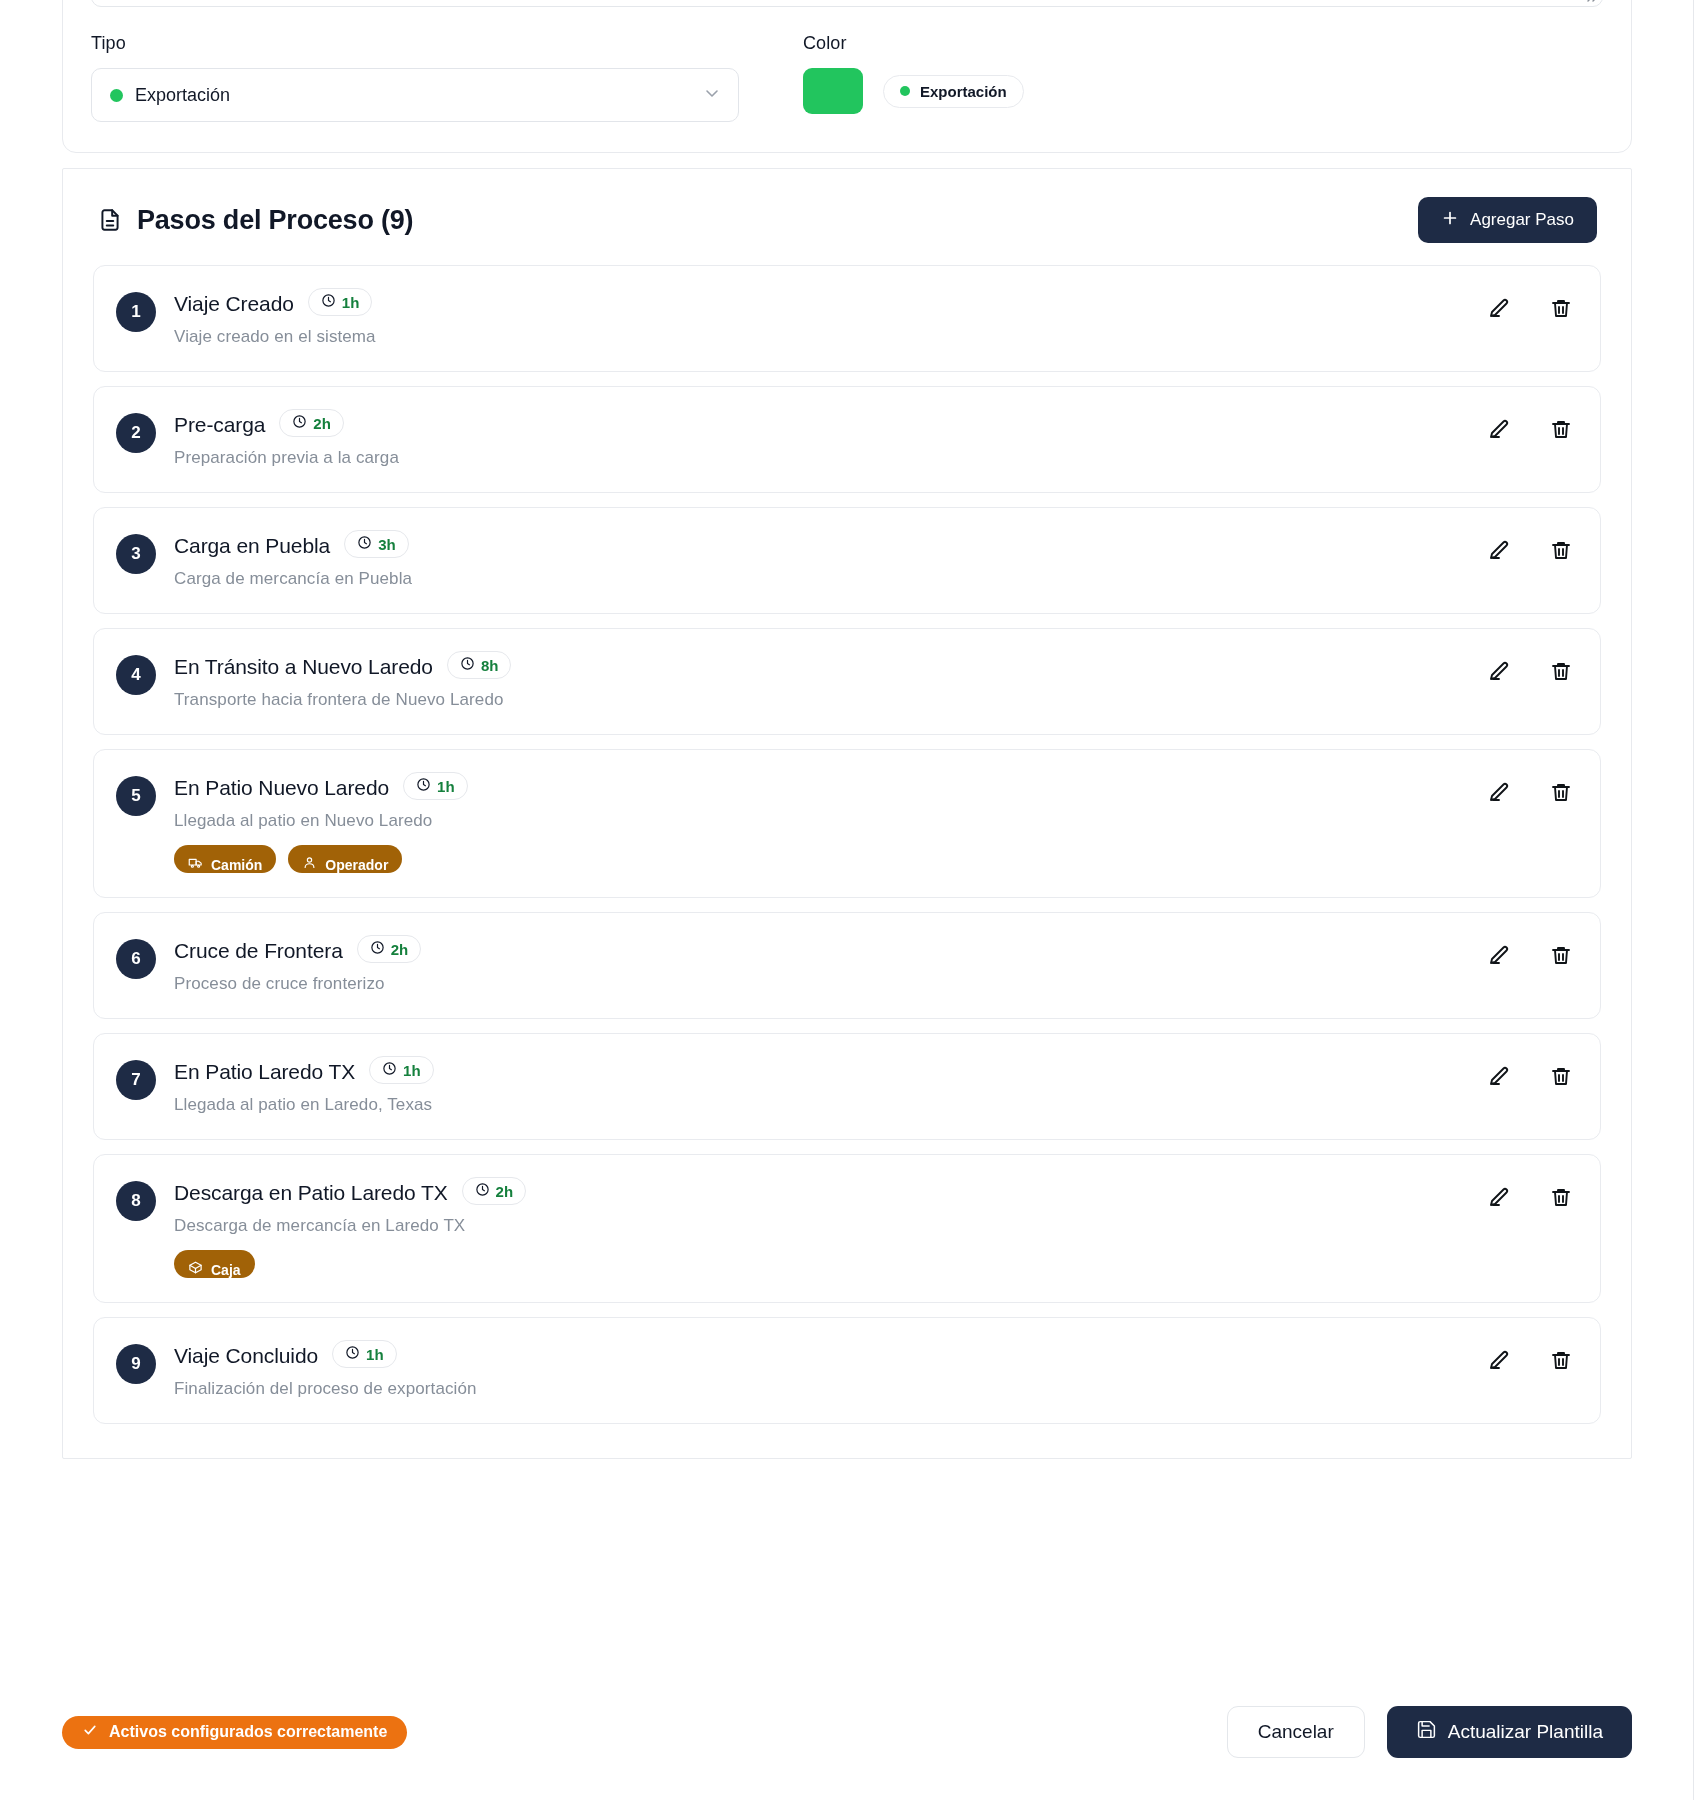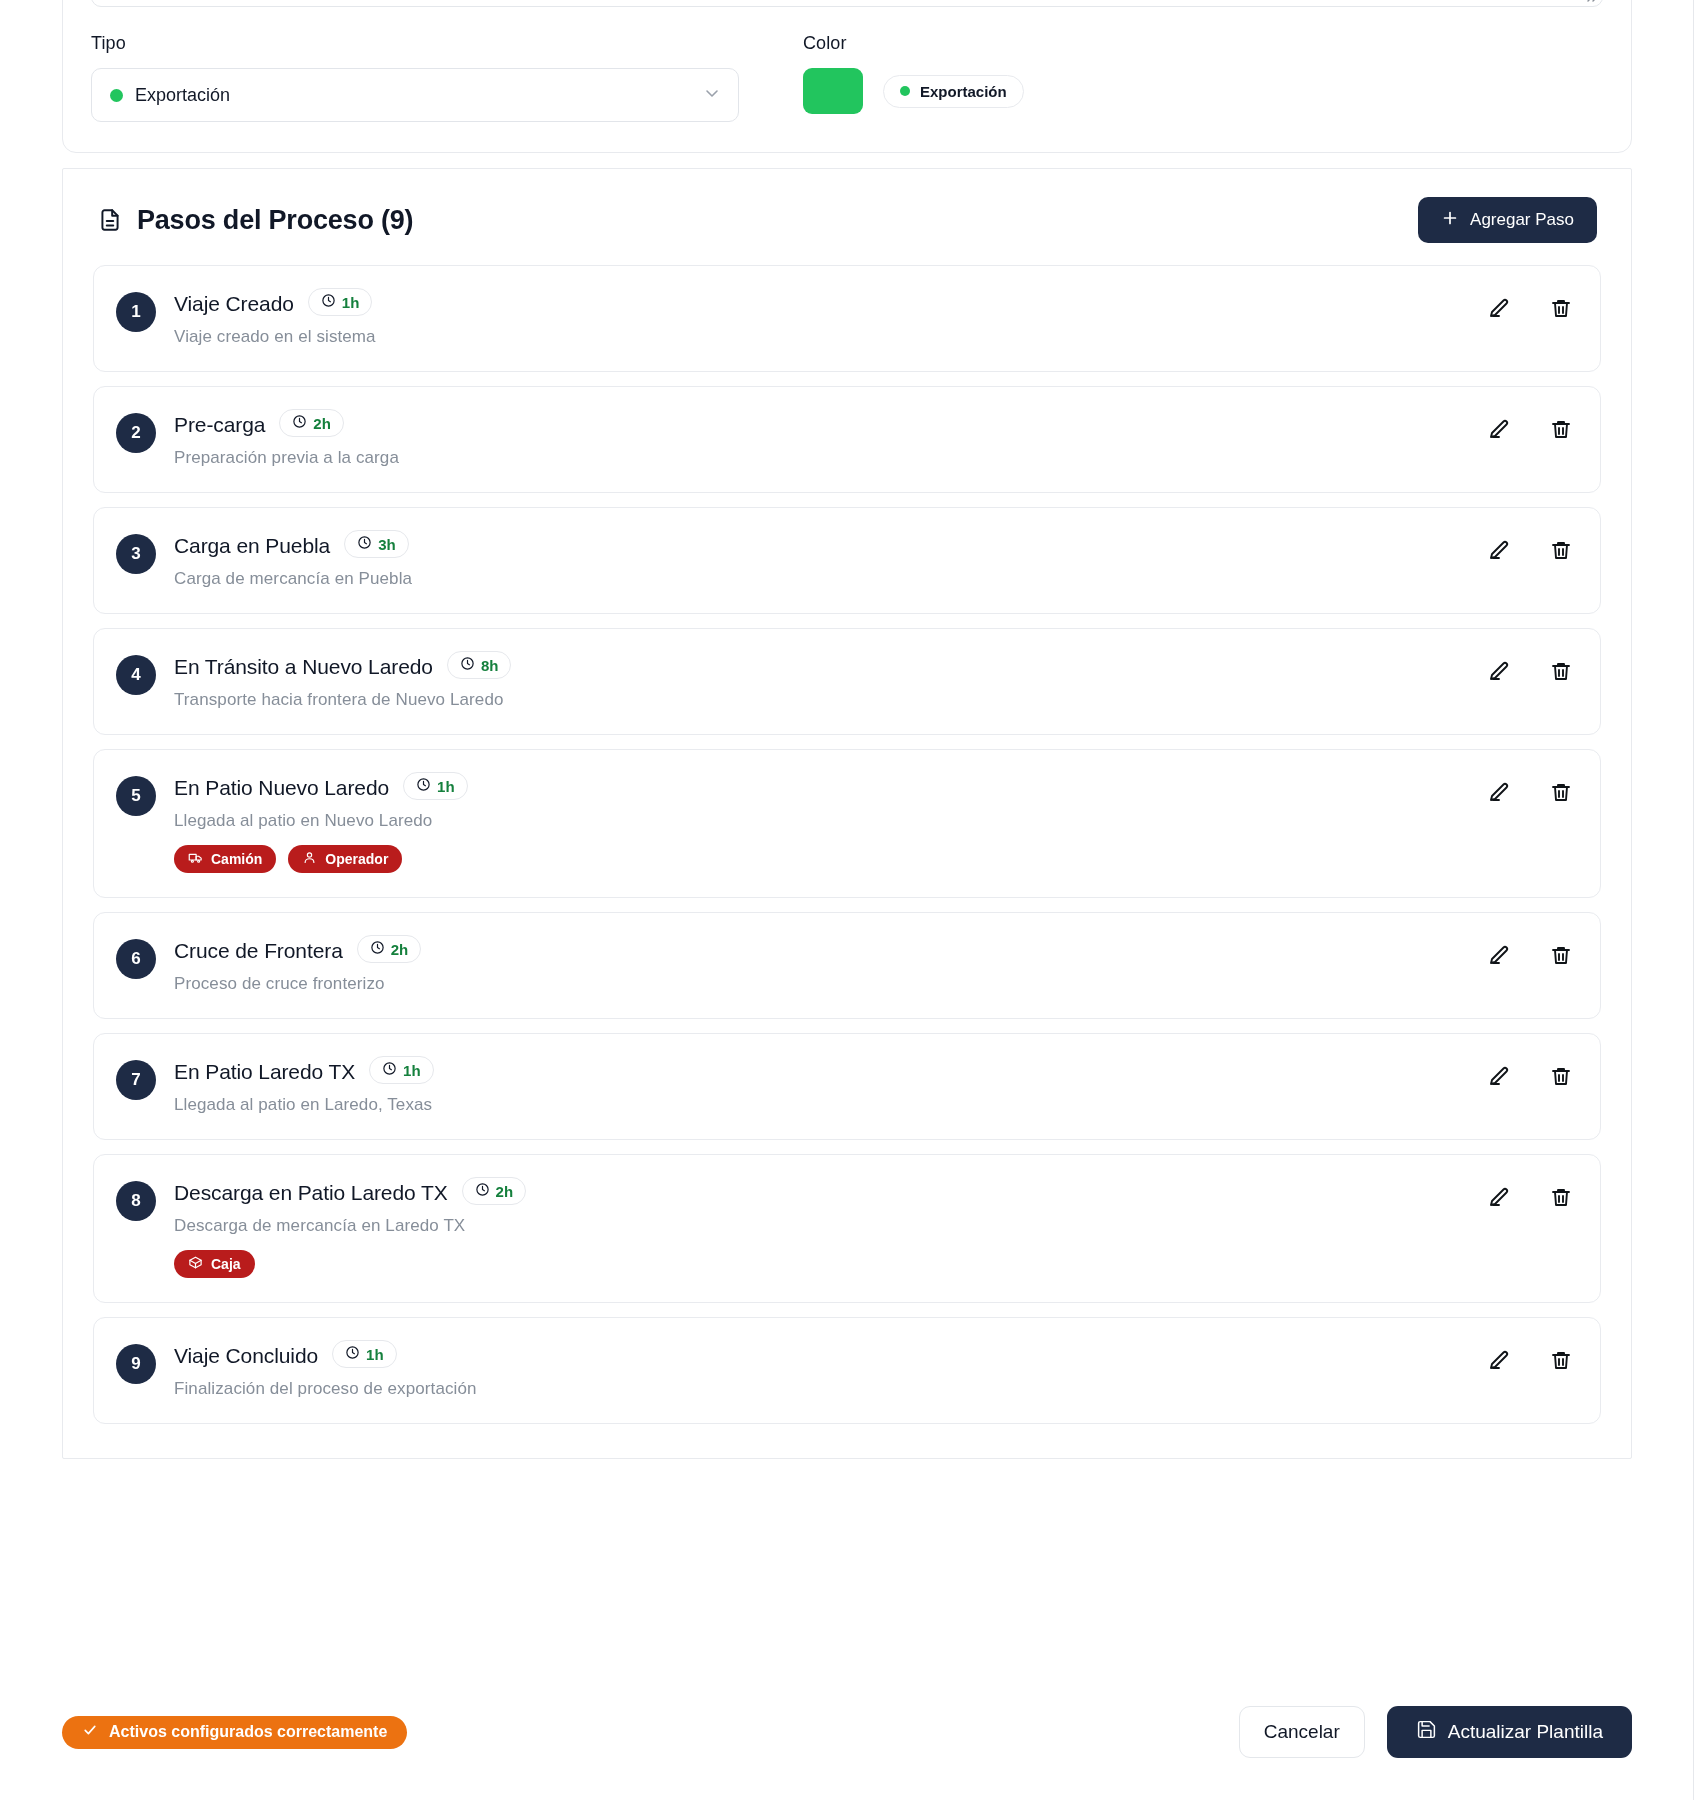--- a/index.html
+++ b/index.html
@@ -218,26 +218,26 @@
     color: #868e99;
     letter-spacing: .1px;
   }
   .asset-row {
     margin-top: 14px;
     display: flex;
     gap: 12px;
   }
   .asset-pill {
     display: inline-flex;
-    align-items: center;
+    align-items: flex-end;
     gap: 8px;
     height: 28px;
     padding: 0 14px;
     border-radius: 15px;
-    background: #b91c1c;
+    background: #a16207;
     color: #ffffff;
     font-size: 14px;
     font-weight: 700;
   }
   .step-actions {
     position: absolute;
     right: 26px;
     top: 30px;
     display: flex;
     gap: 36px;
@@ -271,21 +271,21 @@
     color: #ffffff;
     font-size: 16px;
     font-weight: 700;
   }
   .footer-actions { display: flex; align-items: center; gap: 22px; }
   .btn-light {
     background: #ffffff;
     color: #111827;
     border: 1px solid #e4e7eb;
     height: 52px;
-    padding: 0 24px;
+    padding: 0 30px;
     font-size: 19px;
     border-radius: 11px;
   }
   .btn-submit {
     background: #1e2b45;
     color: #ffffff;
     height: 52px;
     padding: 0 28px;
     font-size: 19px;
     border-radius: 11px;

